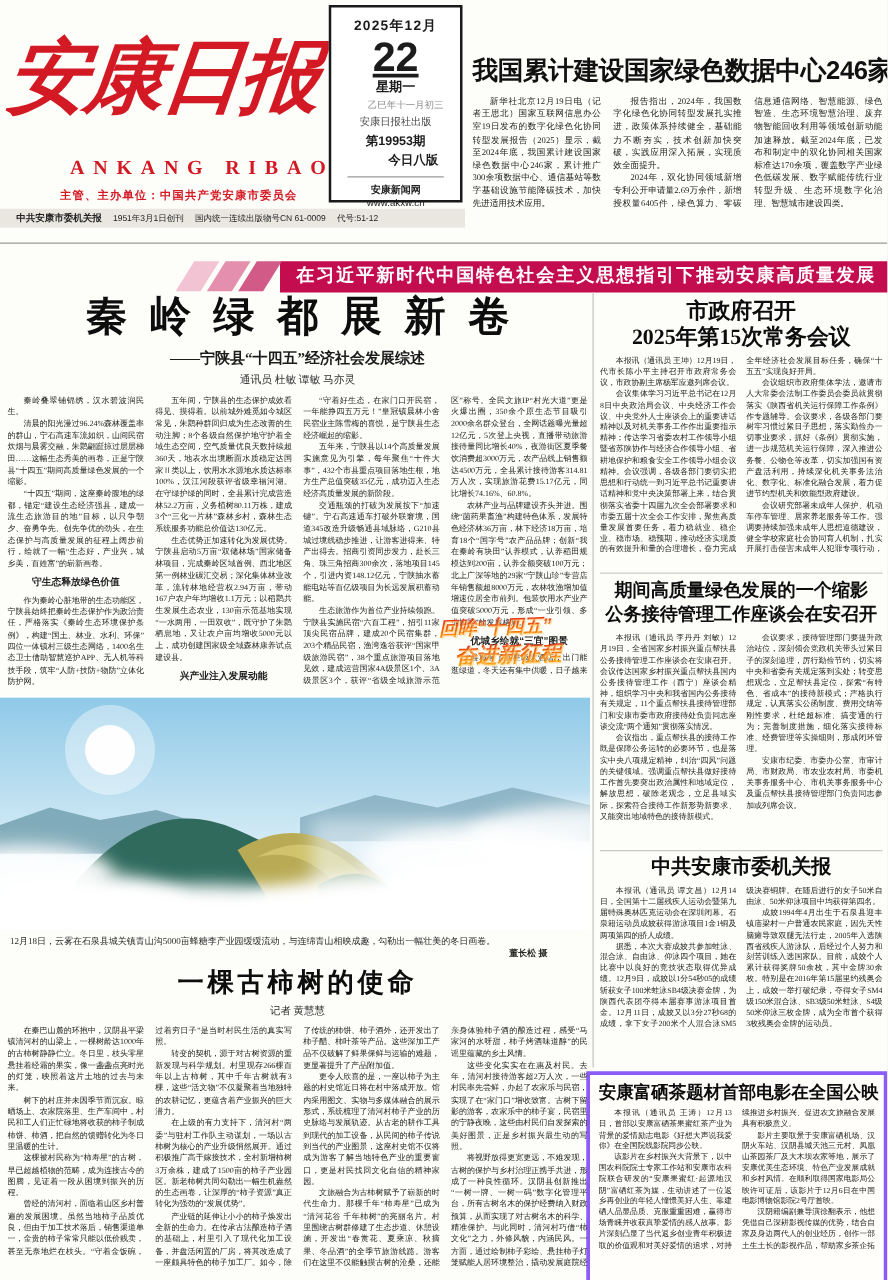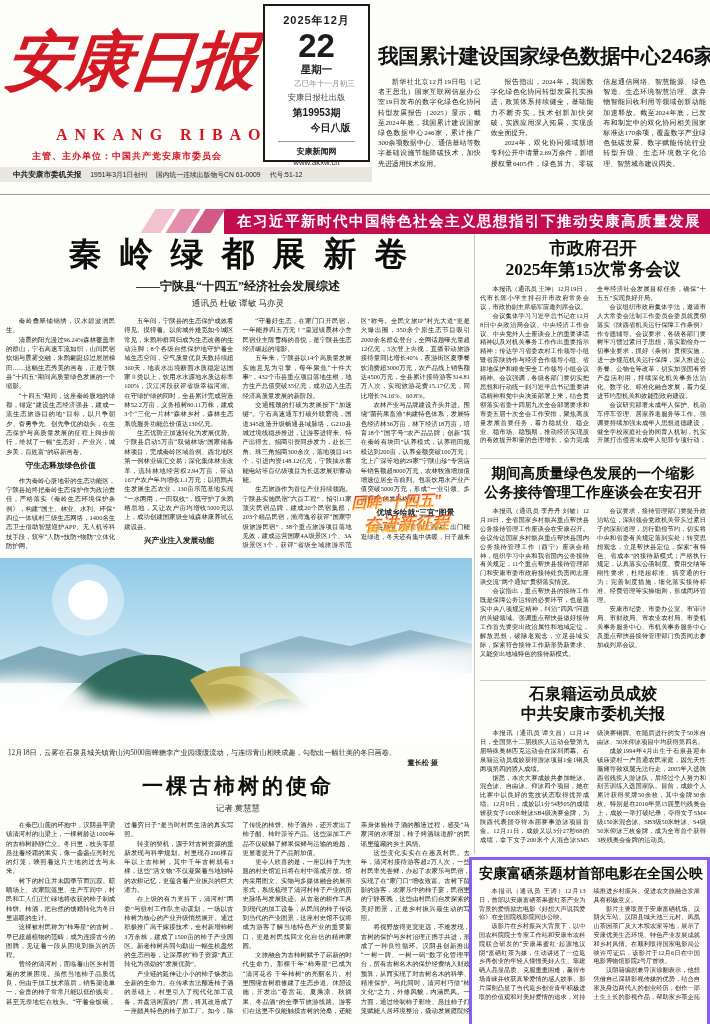--- a/index.html
+++ b/index.html
@@ -3,29 +3,29 @@
 <meta charset="utf-8">
 <style>
   html,body{margin:0;padding:0;}
   body{width:710px;height:1024px;background:#e9e9e9;font-family:"Liberation Serif",serif;}
   .page{position:relative;width:710px;height:1024px;background:#fdfdfa;overflow:hidden;color:#1c1c1c;}
   
   .calli{position:absolute;left:6px;top:6px;width:258px;height:118px;color:#d31a24;
          font-size:64px;font-weight:900;font-style:italic;letter-spacing:-2px;line-height:112px;
          transform:skewX(-6deg);white-space:nowrap;}
   .pinyin{position:absolute;left:56px;top:126px;color:#d31a24;font-weight:bold;font-size:16px;letter-spacing:7px;font-family:"Liberation Serif",serif;}
-  .mast-org{position:absolute;left:32px;top:150px;color:#d31a24;font-size:9px;font-weight:bold;letter-spacing:1px;font-family:"Liberation Sans",sans-serif;}
+  .mast-org{position:absolute;left:48px;top:150px;color:#d31a24;font-size:9px;font-weight:bold;letter-spacing:1px;font-family:"Liberation Sans",sans-serif;}
   .strip{position:absolute;left:0;top:167px;width:372px;height:15px;background:#e9e7e0;
          display:flex;align-items:center;gap:9px;padding:0 13px;box-sizing:border-box;
          font-size:6.8px;color:#222;font-family:"Liberation Sans",sans-serif;}
   .strip .organ{font-weight:bold;font-size:7.6px;}
   .datebox{position:absolute;left:263px;top:4px;width:107px;height:158px;border:2px solid #1a1a1a;
            background:#fff;text-align:center;font-family:"Liberation Sans",sans-serif;box-sizing:border-box;padding-top:7px;}
   .db-ym{font-size:11px;font-weight:bold;letter-spacing:1px;}
-  .db-day{font-size:33px;font-weight:bold;line-height:35px;font-family:"Liberation Sans",sans-serif;}
+  .db-day{font-size:33px;font-weight:bold;line-height:35px;font-family:"Liberation Sans",sans-serif;text-decoration:underline;}
   .db-week{font-size:10.5px;font-weight:bold;}
   .db-lunar{font-size:7.6px;color:#8d8d8d;margin-top:2px;padding-left:16px;}
   .db-pub{font-size:8.2px;color:#444;margin-top:3px;font-family:"Liberation Serif",serif;}
   .db-issue{font-size:10px;font-weight:bold;margin-top:3px;}
   .db-pages{font-size:10px;font-weight:bold;margin-top:1px;padding-left:28px;}
   .db-div{border-top:1px solid #9a9a9a;margin:6px 13px 0 13px;}
   .db-site{font-size:8px;font-weight:bold;margin-top:4px;}
   .db-url{font-size:7.8px;margin-top:1px;}
   
   .topstory{position:absolute;left:378px;top:42px;width:328px;}
@@ -178,21 +178,20 @@
         <p class="para">本报讯（通讯员 李丹丹 刘敏）12月19日，全省国家乡村振兴重点帮扶县公务接待管理工作座谈会在安康召开。会议传达国家乡村振兴重点帮扶县国内公务接待管理工作（西宁）座谈会精神，组织学习中央和我省国内公务接待有关规定，11个重点帮扶县接待管理部门和安康市委市政府接待处负责同志座谈交流“两个通知”贯彻落实情况。</p>
         <p class="para">会议指出，重点帮扶县的接待工作既是保障公务运转的必要环节，也是落实中央八项规定精神，纠治“四风”问题的关键领域。强调重点帮扶县做好接待工作首先要突出政治属性和地域定位，解放思想，破除老观念，立足县域实际，探索符合接待工作新形势新要求、又能突出地域特色的接待新模式。</p>
         <p class="para">会议要求，接待管理部门要提升政治站位，深刻领会党政机关带头过紧日子的深刻道理，厉行勤俭节约，切实将中央和省委有关规定落到实处；转变思想观念，立足帮扶县定位，探索“有特色、省成本”的接待新模式；严格执行规定，认真落实公函制度、费用交纳等刚性要求，杜绝超标准、搞变通的行为；完善制度措施，细化落实接待标准、经费管理等实操细则，形成闭环管理。</p>
         <p class="para">安康市纪委、市委办公室、市审计局、市财政局、市农业农村局、市委机关事务服务中心、市机关事务服务中心及重点帮扶县接待管理部门负责同志参加或列席会议。</p>
       </div>
   </div>
 
   <div class="hdiv-r" style="top:680px;"></div>
 
   <div class="rart" style="top:684px;">
-    <div class="r-head-serif2">石泉籍运动员成姣</div>
     <div class="r-head-serif2">中共安康市委机关报</div>
     <div class="r-body" style="height:122px;">
         <p class="para">本报讯（通讯员 谭文昌）12月14日，全国第十二届残疾人运动会暨第九届特殊奥林匹克运动会在深圳闭幕。石泉籍运动员成姣获得游泳项目1金1铜及两项第四的骄人成绩。</p>
         <p class="para">据悉，本次大赛成姣共参加蛙泳、混合泳、自由泳、仰泳四个项目，她在比赛中以良好的竞技状态取得优异成绩。12月9日，成姣以1分54秒05的成绩斩获女子100米蛙泳SB4级决赛金牌，为陕西代表团夺得本届赛事游泳项目首金。12月11日，成姣又以3分27秒68的成绩，拿下女子200米个人混合泳SM5级决赛铜牌。在随后进行的女子50米自由泳、50米仰泳项目中均获得第四名。</p>
         <p class="para">成姣1994年4月出生于石泉县迎丰镇庙梁村一户普通农民家庭，因先天性脑瘫导致双腿无法行走，2005年入选陕西省残疾人游泳队，后经过个人努力和刻苦训练入选国家队。目前，成姣个人累计获得奖牌50余枚，其中金牌30余枚。特别是在2016年第15届里约残奥会上，成姣一举打破纪录，夺得女子SM4级150米混合泳、SB3级50米蛙泳、S4级50米仰泳三枚金牌，成为全市首个获得3枚残奥会金牌的运动员。</p>
       </div>
   </div>
 
   <div class="moviebox">
     <div class="mv-head">安康富硒茶题材首部电影在全国公映</div>

